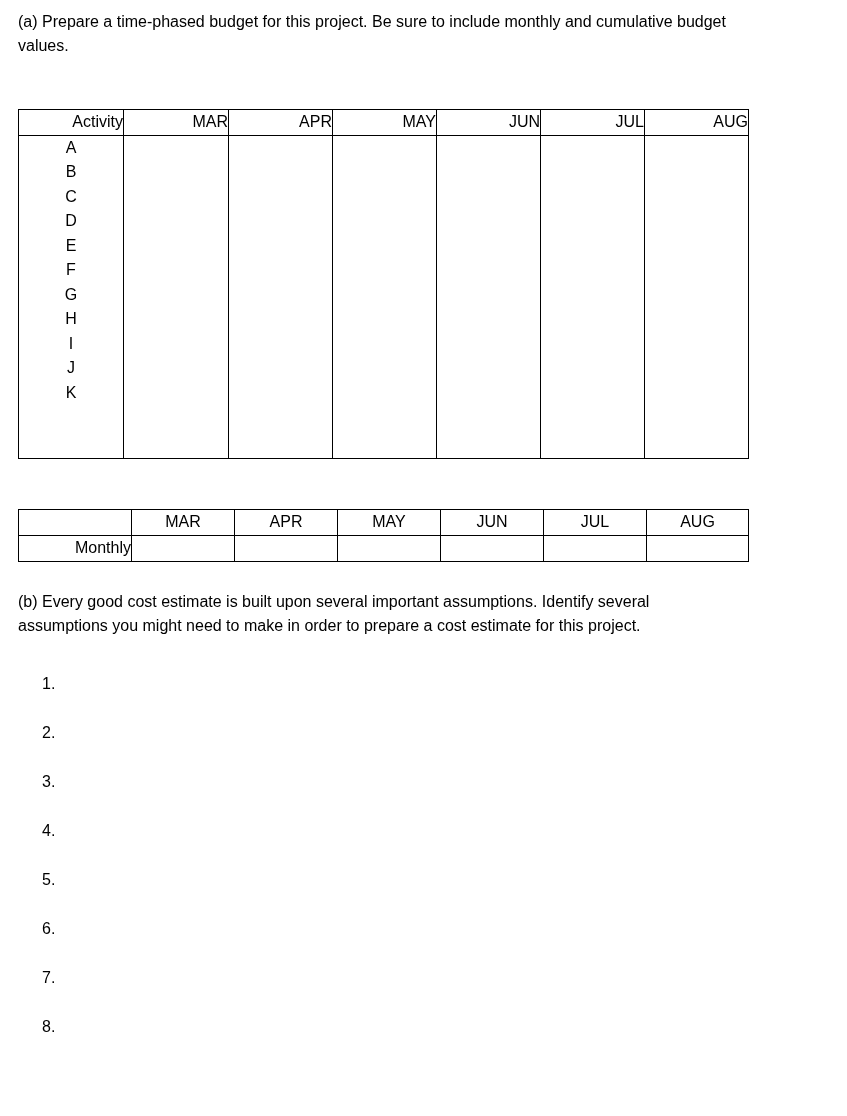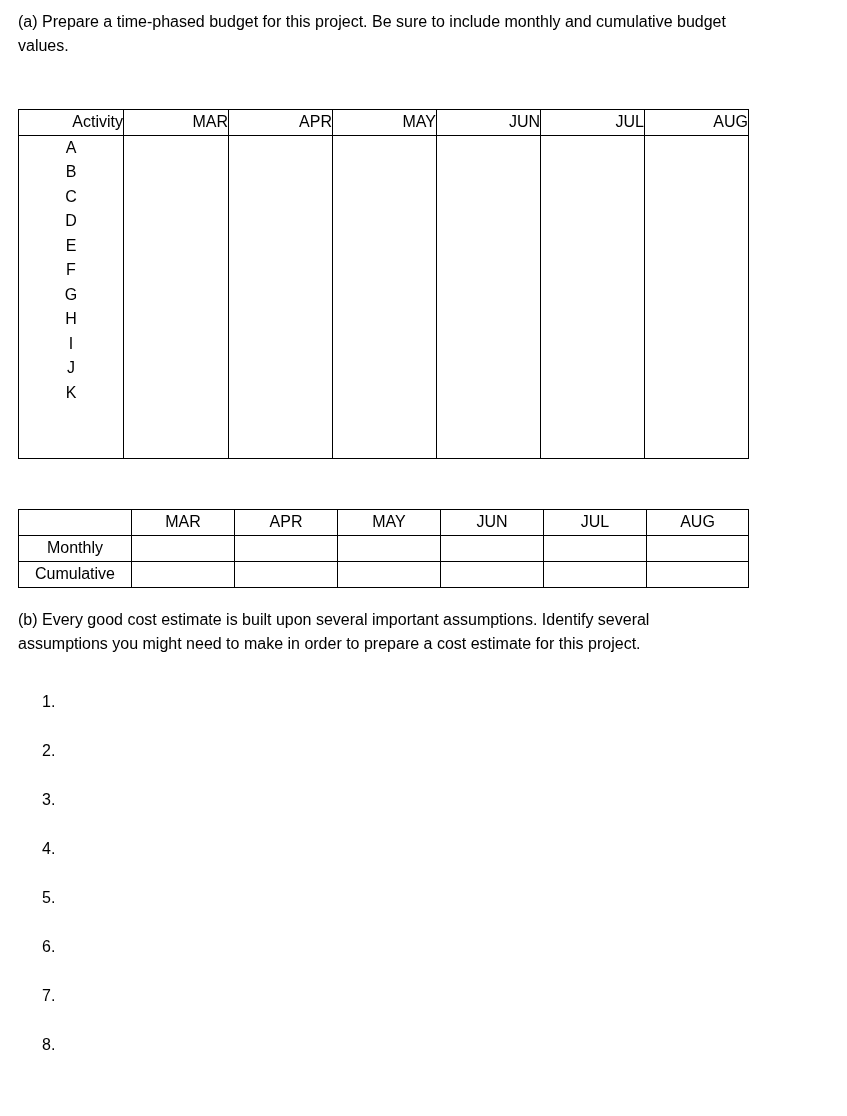--- a/index.html
+++ b/index.html
@@ -13,21 +13,21 @@
     color: #000000;
     background: #ffffff;
     overflow: hidden;
   }
   .para {
     margin: 0;
     line-height: 1.52;
     max-width: 714px;
   }
   .para-b {
-    margin-top: 20px;
+    margin-top: 28px;
   }
   table {
     border-collapse: collapse;
     table-layout: fixed;
   }
   th, td {
     border: 1px solid #000000;
     font-weight: normal;
     font-size: 16px;
     padding: 0;
@@ -58,21 +58,21 @@
   }
   .summary-table th,
   .summary-table td {
     height: 25px;
     vertical-align: middle;
   }
   .summary-table thead th {
     text-align: center;
   }
   .summary-table .row-label {
-    text-align: center;
+    text-align: right;
   }
   
   .assumption-list {
     margin-top: 36px;
     padding-left: 24px;
   }
   .assumption-item {
     height: 20px;
     line-height: 20px;
     margin-bottom: 29px;
@@ -155,29 +155,20 @@
     <tbody>
       <tr>
         <td class="row-label">Monthly</td>
         <td></td>
         <td></td>
         <td></td>
         <td></td>
         <td></td>
         <td></td>
       </tr>
-      <tr>
-        <td class="row-label">Cumulative</td>
-        <td></td>
-        <td></td>
-        <td></td>
-        <td></td>
-        <td></td>
-        <td></td>
-      </tr>
     </tbody>
   </table>
 
   <p class="para para-b">(b)  Every good cost estimate is built upon several important assumptions. Identify several assumptions you might need to make in order to prepare a cost estimate for this project.</p>
 
   <div class="assumption-list">
     <div class="assumption-item">1.</div>
     <div class="assumption-item">2.</div>
     <div class="assumption-item">3.</div>
     <div class="assumption-item">4.</div>

